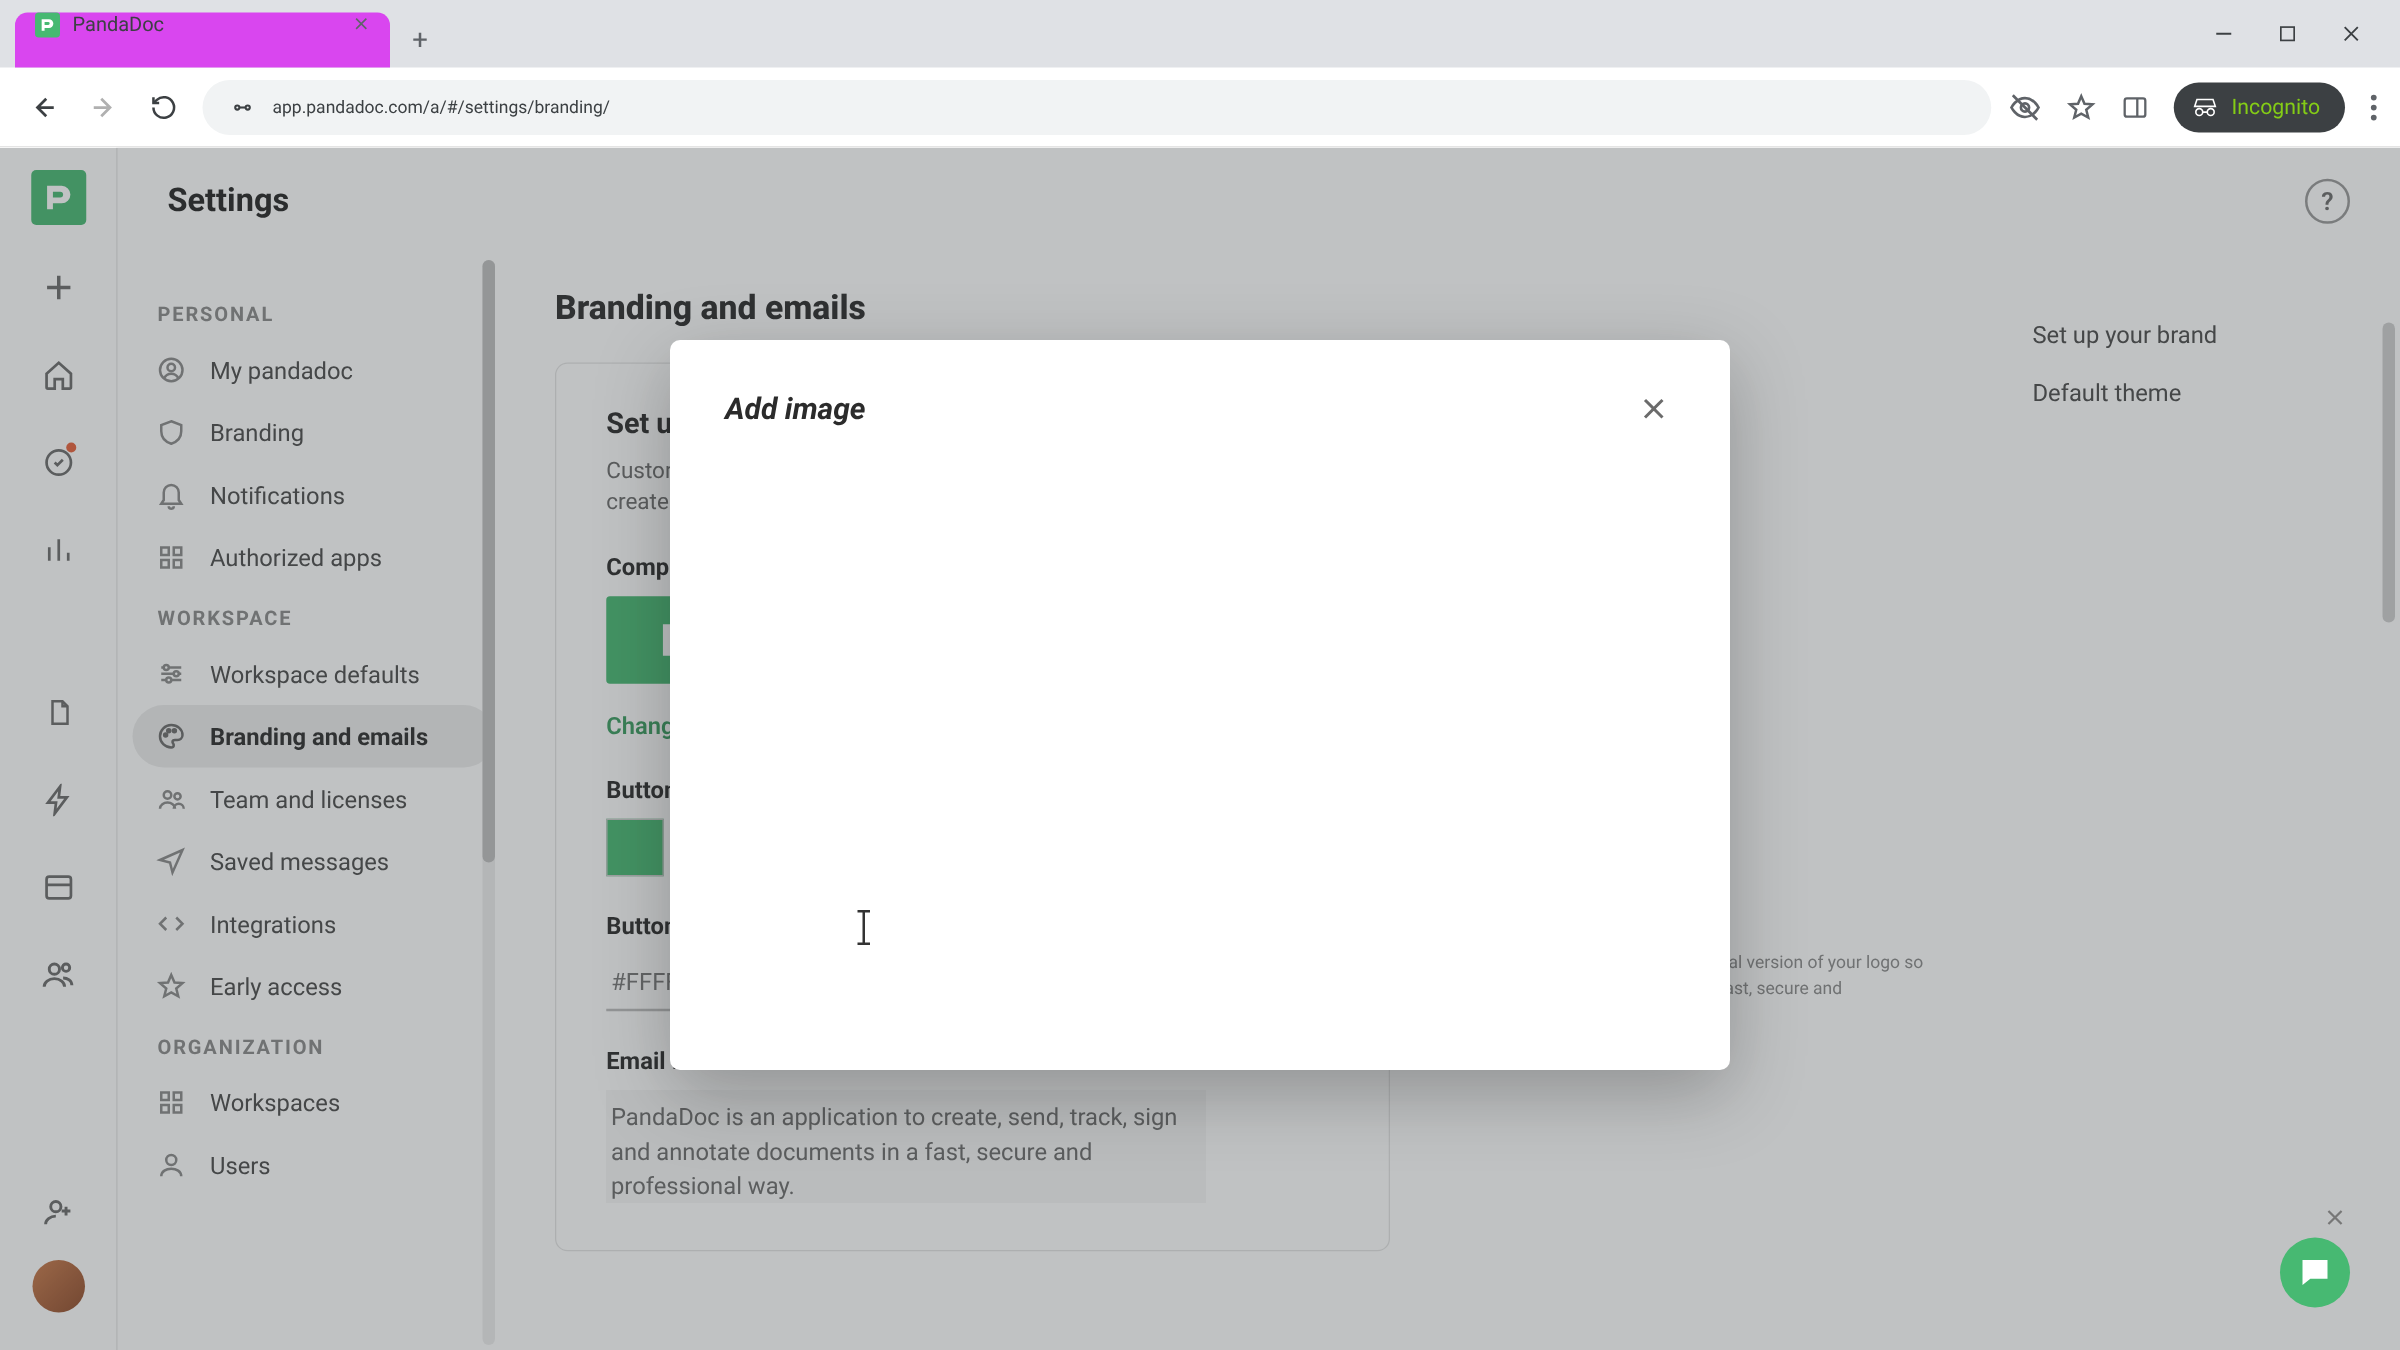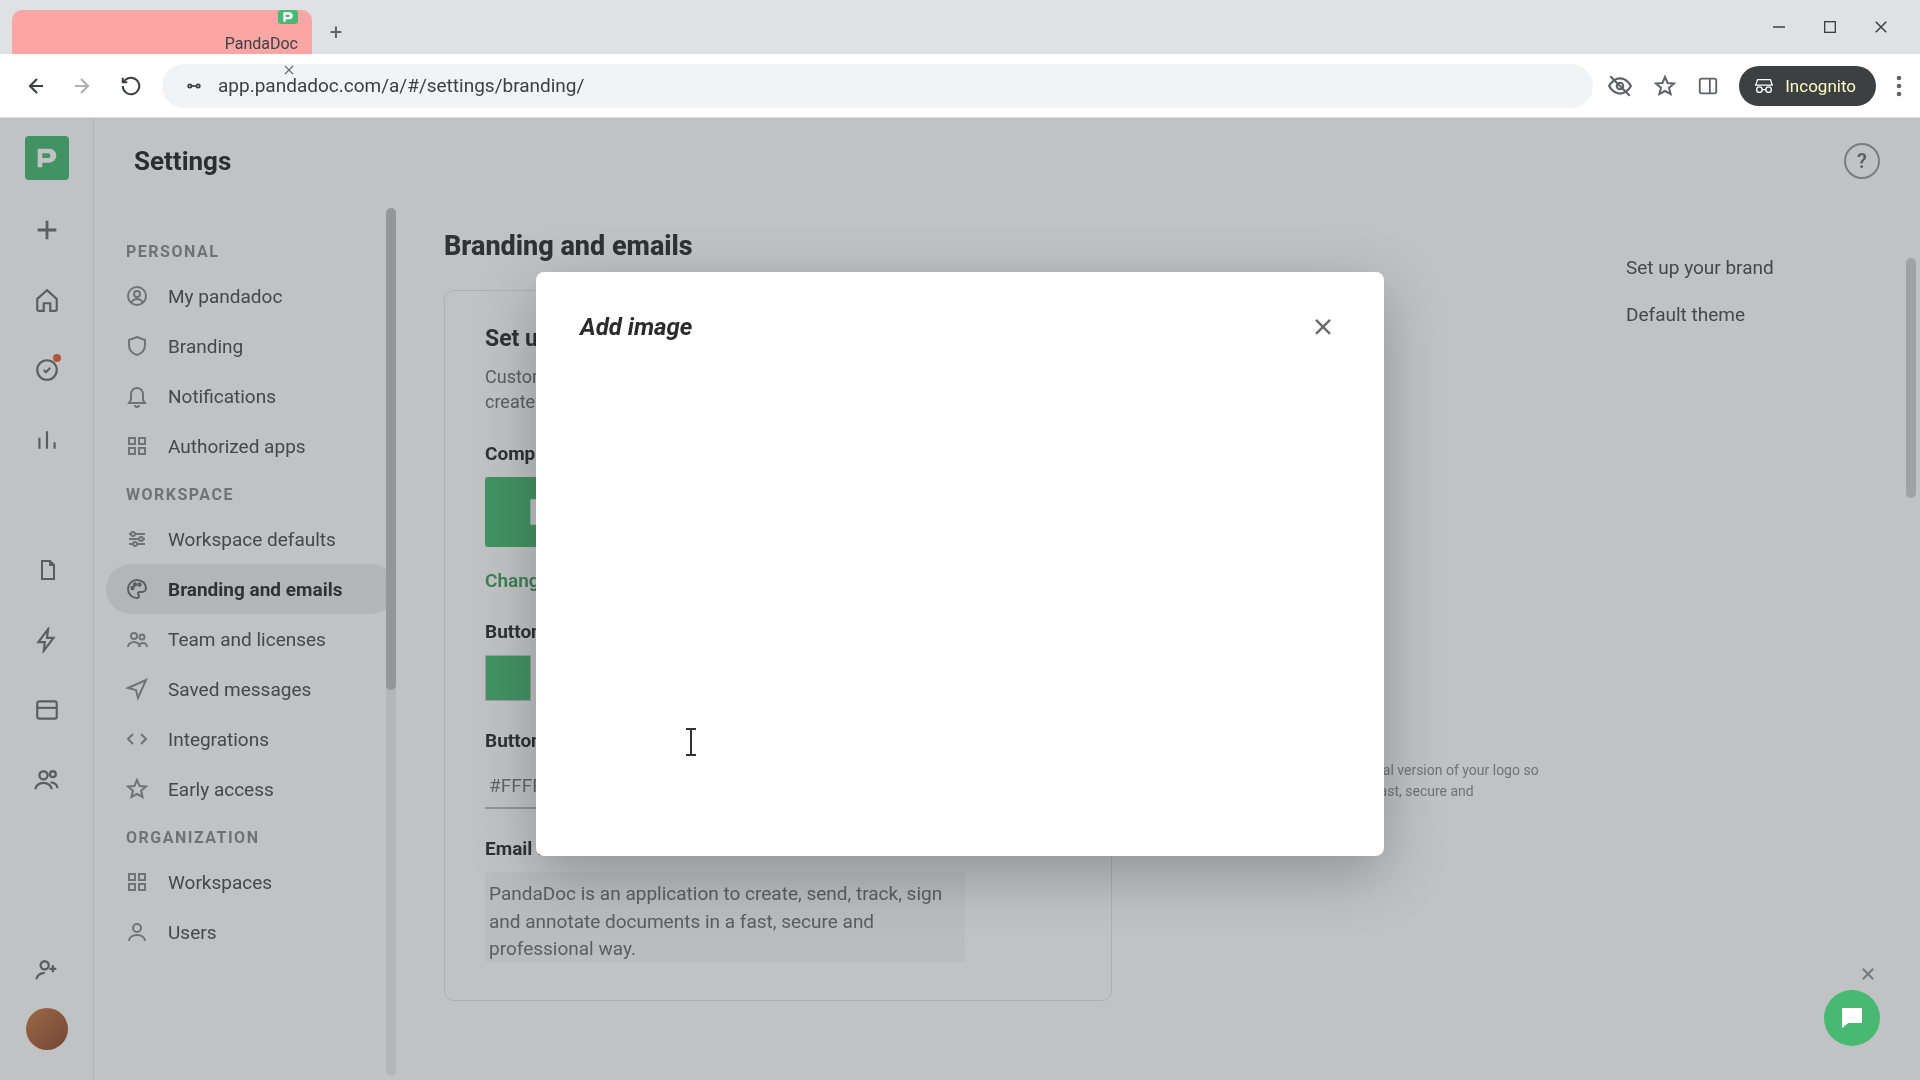--- a/index.html
+++ b/index.html
@@ -1,32 +1,32 @@
 <!DOCTYPE html>
 <html><head>
 <meta charset="utf-8">
 <style>
 * { margin: 0; padding: 0; box-sizing: border-box; font-family: -apple-system, BlinkMacSystemFont, "Segoe UI", Roboto, sans-serif; }
 body { width: 1920px; height: 1080px; overflow: hidden; background: #fff; position: relative; }
 
 
 .chrome { width: 100%; height: 118px; background: #fff; display: flex; flex-direction: column; }
 .tabbar { height: 54px; background: #dfe1e5; display: flex; align-items: flex-end; padding-left: 12px; position: relative; }
-.tab { display: flex; align-items: flex-end; gap: 10px; background: #fca5a5; height: 44px; border-radius: 10px 10px 0 0; padding: 0 14px 0 16px; min-width: 300px; font-size: 16px; color: #3c4043; flex-direction: column; }
+.tab { display: flex; align-items: flex-start; gap: 10px; background: #d946ef; height: 44px; border-radius: 10px 10px 0 0; padding: 0 14px 0 16px; min-width: 300px; font-size: 16px; color: #3c4043; }
 .tab-favicon { width: 20px; height: 20px; background: #47b972; border-radius: 3px; display: flex; align-items: center; justify-content: center; }
 .tab-favicon svg { width: 14px; height: 14px; fill: #fff; }
 .tab-close { margin-left: auto; width: 18px; height: 18px; display:flex; align-items:center; justify-content:center; color:#5f6368; }
 .newtab { width: 36px; height: 36px; border-radius: 50%; display:flex; align-items:center; justify-content:center; color:#5f6368; margin-left:6px; margin-bottom:4px; font-size:22px; }
 .win-controls { position:absolute; right:0; top:0; height:54px; display:flex; align-items:center; gap:34px; padding-right:30px; color:#3c4043; }
 .addrbar { height: 64px; display:flex; align-items:center; gap:14px; padding: 0 18px; border-bottom: 1px solid #dcdcdc; }
 .nav-btn { width:34px; height:34px; display:flex; align-items:center; justify-content:center; color:#3c4043; border-radius:50%; }
 .nav-btn.disabled { color:#b0b0b0; }
-.addr { flex:1; height:44px; background:#f1f3f4; border-radius:22px; display:flex; align-items:center; padding: 0 22px; gap:14px; color:#3c4043; font-size:19px; }
+.addr { flex:1; height:44px; background:#f1f3f4; border-radius:22px; display:flex; align-items:center; padding: 0 22px; gap:14px; color:#3c4043; font-size:14px; }
 .addr-actions { display:flex; align-items:center; gap:20px; color:#5f6368; }
-.incognito-pill { display:flex; align-items:center; gap:10px; background:#3c4043; color:#fef9c3; height:40px; border-radius:20px; padding: 0 20px 0 14px; font-size:17px; }
+.incognito-pill { display:flex; align-items:center; gap:10px; background:#3c4043; color:#84cc16; height:40px; border-radius:20px; padding: 0 20px 0 14px; font-size:17px; }
 
 
 .app { position:absolute; top:118px; left:0; right:0; bottom:0; display:flex; }
 .scrim { position:absolute; inset:0; background: rgba(60,64,67,.32); z-index: 5; }
 .rail { width: 94px; background:#fff; border-right:1px solid #e6e6e6; display:flex; flex-direction:column; align-items:center; padding-top: 18px; gap: 30px; position:relative; }
 .rail .logo { width:44px; height:44px; background:#47b972; border-radius:4px; display:flex; align-items:center; justify-content:center; }
 .rail .logo svg { width:28px; height:28px; fill:#fff; }
 .rail-btn { width:40px; height:40px; display:flex; align-items:center; justify-content:center; color:#6b6b6b; position:relative; }
 .rail-btn.badge::after{ content:''; position:absolute; top:4px; right:6px; width:8px; height:8px; background:#e8613a; border-radius:50%; }
 .rail .avatar { width:42px; height:42px; border-radius:50%; background:linear-gradient(135deg,#c97a4a,#8d4a2a); position:absolute; bottom:30px; }

